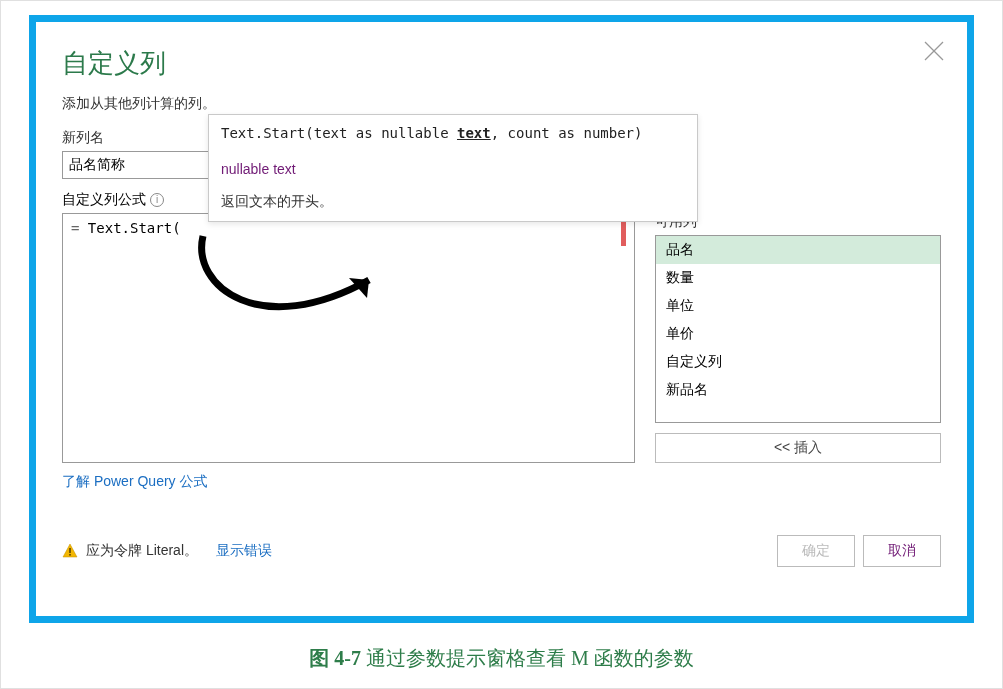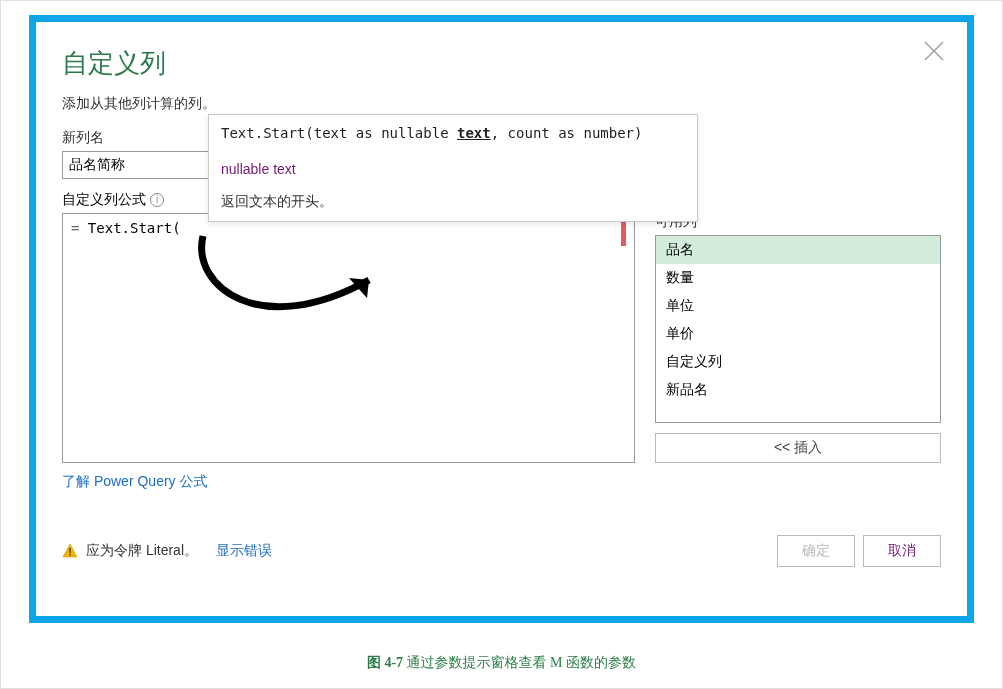--- a/index.html
+++ b/index.html
@@ -34,21 +34,21 @@
     .warn-text { color: #333; font-size: 14px; }
     .show-err-link { color: #1b6ec2; cursor: pointer; font-size: 14px; margin-left: 10px; }
     .footer-spacer { flex: 1; }
     .btn { min-width: 78px; height: 32px; border: 1px solid #bbb; background: #fff; font-size: 14px; font-family: inherit; cursor: pointer; color: #701a75; }
     .btn.primary { color: #bbb; }
     .tooltip { position: absolute; left: 172px; top: 92px; width: 490px; border: 1px solid #c9c9c9; background: #fff; box-shadow: 0 2px 6px rgba(0,0,0,0.1); padding: 10px 12px; z-index: 10; }
     .tooltip-sig { font-family: Consolas, monospace; font-size: 14px; color: #222; margin-bottom: 20px; }
     .tooltip-sig .bu { font-weight: bold; text-decoration: underline; }
     .tooltip-ret { font-size: 14px; color: #701a75; margin-bottom: 16px; }
     .tooltip-desc { font-size: 14px; color: #333; }
-    .caption { position: absolute; left: 0; right: 0; bottom: 16px; text-align: center; font-family: "Songti SC", "SimSun", serif; font-size: 14px; color: #2e7d4a; }
+    .caption { position: absolute; left: 0; right: 0; bottom: 16px; text-align: center; font-family: "Songti SC", "SimSun", serif; font-size: 20px; color: #2e7d4a; }
     .caption .cap-bold { font-weight: bold; }
   </style>
 </head>
 <body>
 
 <div class="outer-wrap">
   <div class="dialog">
     <div class="close-icon">
       <svg viewBox="0 0 22 22">
           <line x1="2" y1="2" x2="20" y2="20"></line>

